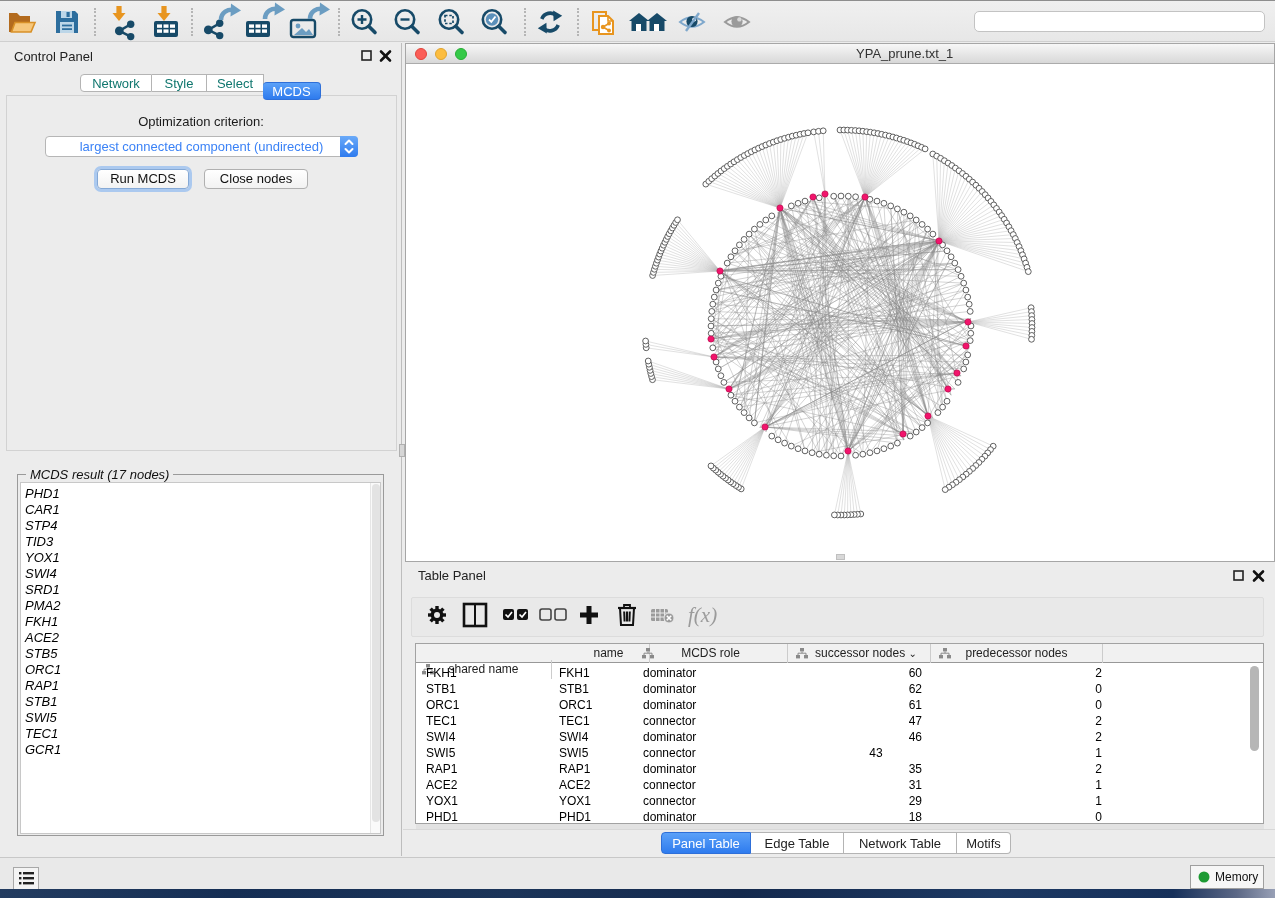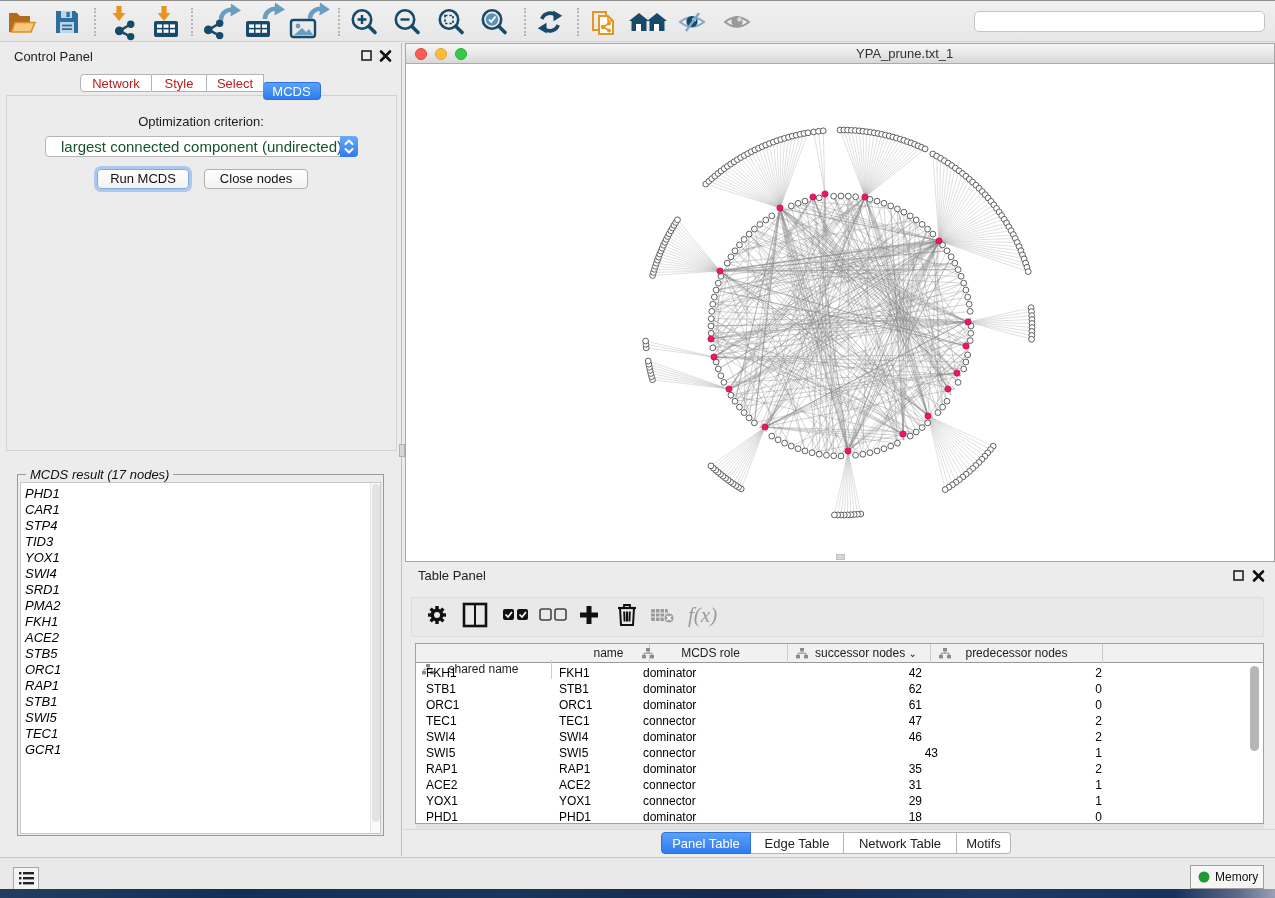--- a/index.html
+++ b/index.html
@@ -8,29 +8,29 @@
 
 #toolbar { position:absolute; left:0; top:0; width:1275px; height:42px;
   background:linear-gradient(#f0f0f0,#e7e7e7); border-top:1px solid #8e8e8e; border-bottom:1px solid #cfcfcf; }
 .sep { position:absolute; top:7px; height:28px; width:0; border-left:2px dotted #b5b5b5; }
 #searchbox { position:absolute; left:974px; top:10px; width:291px; height:21px; background:#fff;
   border:1px solid #c3c3c3; border-radius:5px; }
 
 #cpanel { position:absolute; left:0; top:43px; width:402px; height:813px; background:#ececec; border-right:1px solid #bdbdbd;}
 .tabpanel { position:absolute; left:6px; top:95px; width:391px; height:356px; border:1px solid #d2d2d2; background:#ececec; }
 .segctl { position:absolute; display:flex; }
-.seg { height:18px; line-height:17px; font-size:13px; color:#b91c1c; background:#fff;
+.seg { height:18px; line-height:17px; font-size:13px; color:#0f766e; background:#fff;
   border:1px solid #b4b4b4; border-left:none; text-align:center; padding:0 12px; }
 .seg.first { border-left:1px solid #b4b4b4; border-radius:4px 0 0 4px; }
 .seg.last { border-radius:0 4px 4px 0; }
 .seg.sel { background:linear-gradient(#5ba1f8,#2e7bee); color:#fff; border-color:#2e6fd8; border-radius:4px; margin:8px -1px; z-index:2;}
 
 #optlabel { position:absolute; left:0; top:114px; width:402px; text-align:center; font-size:13px; color:#1a1a1a; }
 #dropdown { position:absolute; left:45px; top:136px; width:313px; height:21px; background:#fff;
-  border:1px solid #b6b6b6; border-radius:4px; font-size:15px; color:#14532d; text-align:center; line-height:19px; }
+  border:1px solid #b6b6b6; border-radius:4px; font-size:13px; color:#3b82f6; text-align:center; line-height:19px; }
 #stepper { position:absolute; right:-1px; top:-1px; width:18px; height:21px; border-radius:0 4px 4px 0;
   background:linear-gradient(#6aaaf9,#2e7bee); }
 .btn { position:absolute; height:20px; background:linear-gradient(#ffffff,#f2f2f2); border:1px solid #b0b0b0;
   border-radius:4px; font-size:13px; color:#111; text-align:center; line-height:18px; }
 #runbtn { left:97px; top:169px; width:92px; box-shadow:0 0 0 3px #abc9ef; border-color:#85a9d6; }
 #closebtn { left:204px; top:169px; width:104px; }
 
 #fs { position:absolute; left:17px; top:474px; width:367px; height:362px; border:1px solid #9a9a9a;font-style:italic; }
 #fslegend { position:absolute; left:8px; top:-8px; background:#ececec; padding:0 4px; font-size:13px; color:#111; }
 #fslist { position:absolute; left:2px; top:7px; width:361px; height:352px; background:#fff; border:1px solid #c8c8c8;
@@ -1134,21 +1134,21 @@
             <path d="M 6 3.4 L 6 5.2 M 2 7 L 2 5.2 L 10 5.2 L 10 7" fill="none"></path>
           </g>
         </svg>
         <span class="hlab">predecessor nodes</span>
       </div>
   </div>
   <div class="trow" style="left:10px;top:21px;width:830px;">
       <span class="abs" style="left:0px;">FKH1</span>
       <span class="abs" style="left:133px;">FKH1</span>
       <span class="abs" style="left:217px;">dominator</span>
-      <span class="abs" style="left:420px;width:76px;text-align:right;">42</span>
+      <span class="abs" style="left:420px;width:76px;text-align:right;">60</span>
       <span class="abs" style="left:600px;width:76px;text-align:right;">2</span>
     </div>
 <div class="trow" style="left:10px;top:37px;width:830px;">
       <span class="abs" style="left:0px;">STB1</span>
       <span class="abs" style="left:133px;">STB1</span>
       <span class="abs" style="left:217px;">dominator</span>
       <span class="abs" style="left:420px;width:76px;text-align:right;">62</span>
       <span class="abs" style="left:600px;width:76px;text-align:right;">0</span>
     </div>
 <div class="trow" style="left:10px;top:53px;width:830px;">
@@ -1169,21 +1169,21 @@
       <span class="abs" style="left:0px;">SWI4</span>
       <span class="abs" style="left:133px;">SWI4</span>
       <span class="abs" style="left:217px;">dominator</span>
       <span class="abs" style="left:420px;width:76px;text-align:right;">46</span>
       <span class="abs" style="left:600px;width:76px;text-align:right;">2</span>
     </div>
 <div class="trow" style="left:10px;top:101px;width:830px;">
       <span class="abs" style="left:0px;">SWI5</span>
       <span class="abs" style="left:133px;">SWI5</span>
       <span class="abs" style="left:217px;">connector</span>
-      <span class="abs" style="left:436px;width:76px;text-align:right;">43</span>
+      <span class="abs" style="left:412px;width:76px;text-align:center;">43</span>
       <span class="abs" style="left:600px;width:76px;text-align:right;">1</span>
     </div>
 <div class="trow" style="left:10px;top:117px;width:830px;">
       <span class="abs" style="left:0px;">RAP1</span>
       <span class="abs" style="left:133px;">RAP1</span>
       <span class="abs" style="left:217px;">dominator</span>
       <span class="abs" style="left:420px;width:76px;text-align:right;">35</span>
       <span class="abs" style="left:600px;width:76px;text-align:right;">2</span>
     </div>
 <div class="trow" style="left:10px;top:133px;width:830px;">

